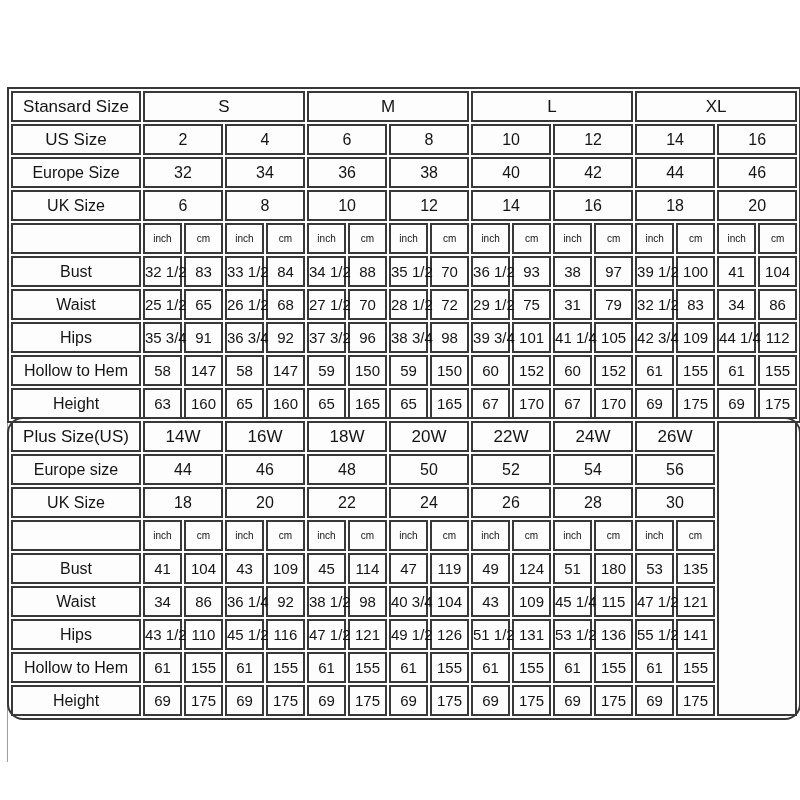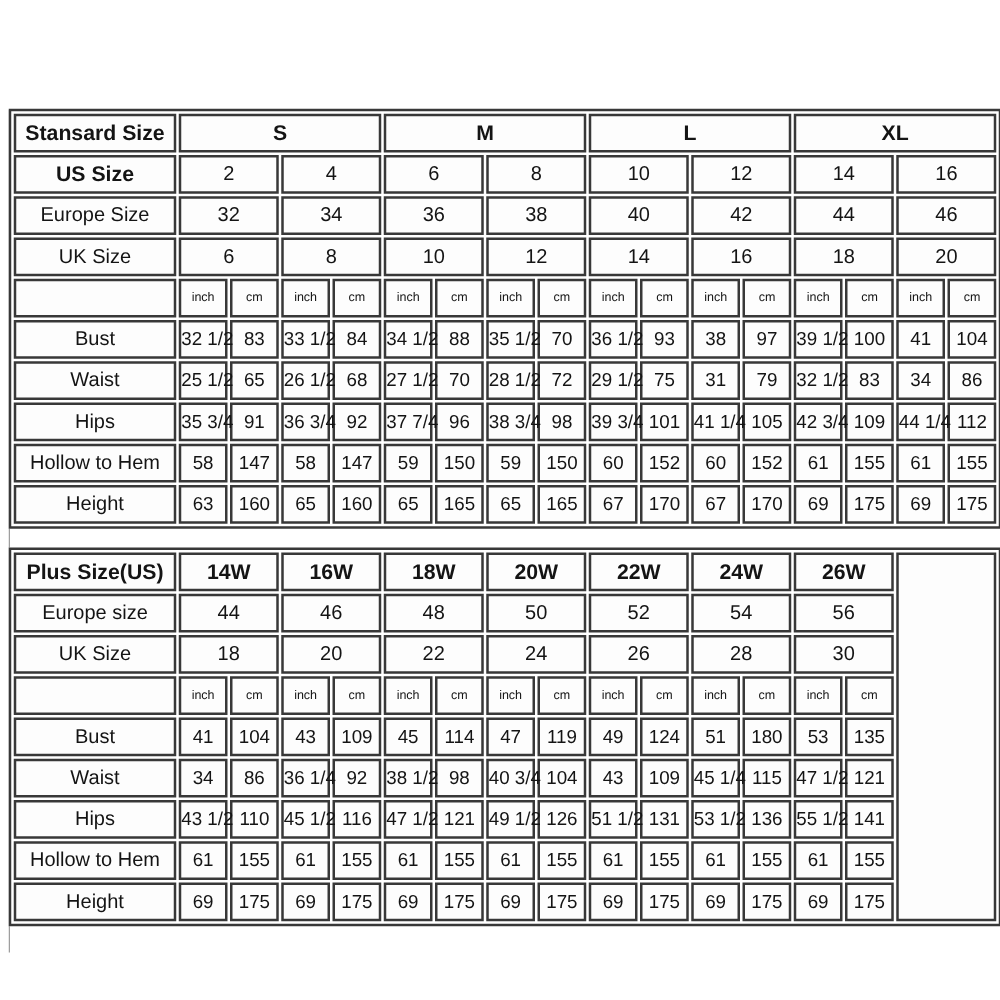--- a/index.html
+++ b/index.html
@@ -17,35 +17,35 @@
   }
   table.size-table{
     position:absolute;left:7px;
     border-collapse:separate;
     border-spacing:2px;
     border:2px solid #383838;
     table-layout:fixed;
     background:#ffffff;
   }
   #standard-table{top:87px;width:790px;}
-  #plus-table{top:438px;width:790px;}
+  #plus-table{top:417px;width:790px;border-radius:16px;}
   td{
     border:2px solid #383838;
     box-sizing:border-box;
     height:31px;
     padding:0;
     text-align:center;
     vertical-align:middle;
     font-size:15px;
     color:#141414;
     background:#fdfdfd;
     white-space:nowrap;
     overflow:visible;
   }
-  td.b{font-weight:bold;font-size:17px;}
+  td.b{font-weight:normal;font-size:17px;}
   td.lbl{font-size:16px;}
   td.u{font-size:10px;}
   td.blank{background:#fdfdfd;}
 </style>
 </head>
 <body>
 
 <div class="chart-root">
   <div class="edge-line"></div>
   <table class="size-table" id="standard-table">
@@ -165,21 +165,21 @@
           <td>83</td>
           <td>34</td>
           <td>86</td>
         </tr>
         <tr>
           <td class="lbl">Hips</td>
           <td>35 3/4</td>
           <td>91</td>
           <td>36 3/4</td>
           <td>92</td>
-          <td>37 7/4</td>
+          <td>37 3/2</td>
           <td>96</td>
           <td>38 3/4</td>
           <td>98</td>
           <td>39 3/4</td>
           <td>101</td>
           <td>41 1/4</td>
           <td>105</td>
           <td>42 3/4</td>
           <td>109</td>
           <td>44 1/4</td>

